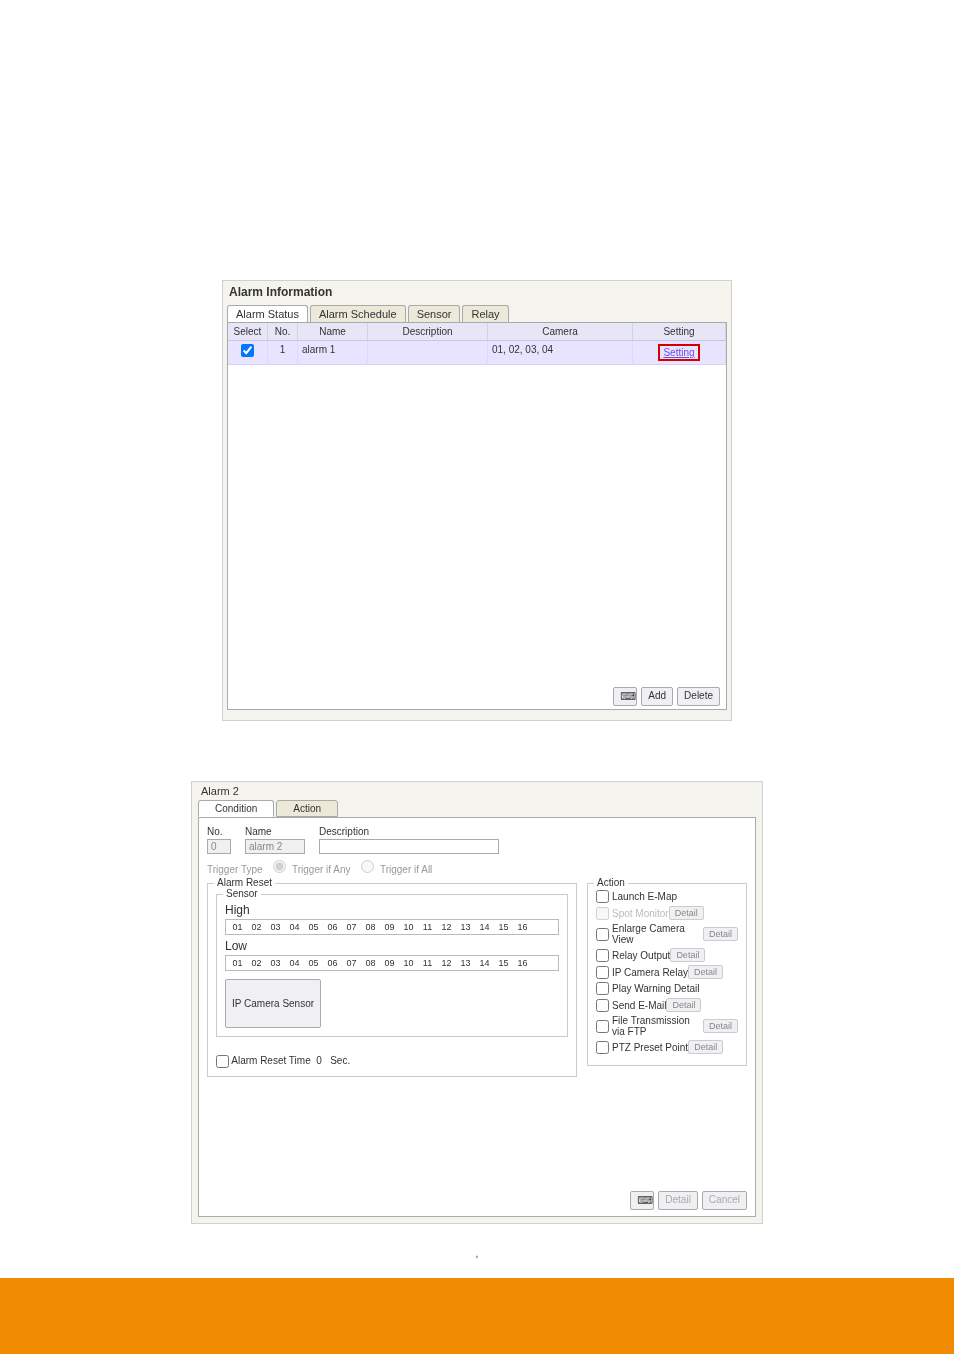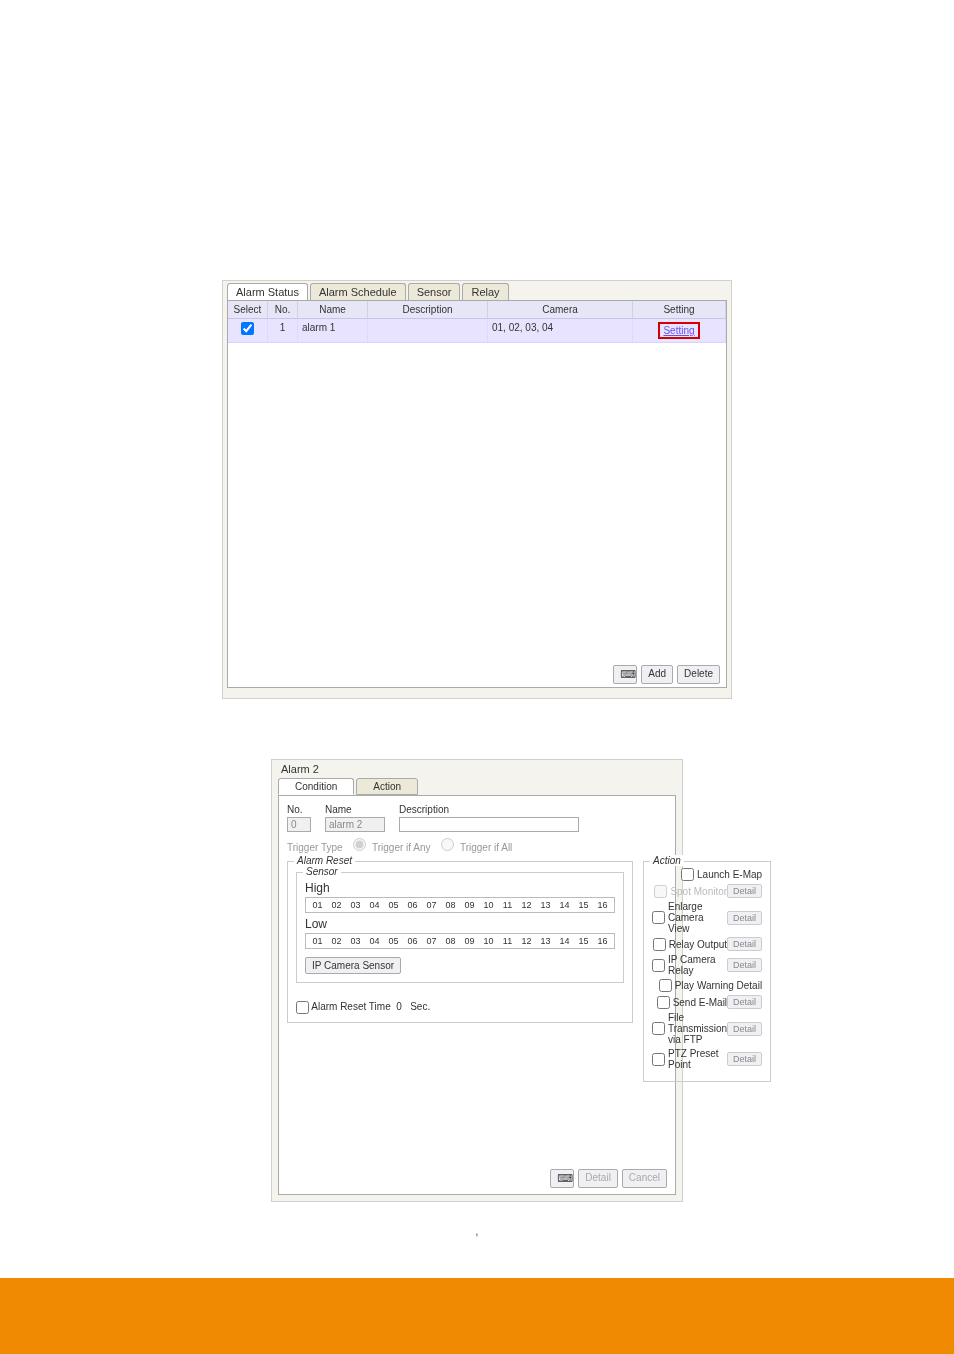--- a/index.html
+++ b/index.html
@@ -106,21 +106,21 @@
   }
   .iconbtn {
     width: 24px;
     text-align:center;
     font-size: 11px;
   }
 
   
   .win2 {
     margin: 60px auto 0 auto;
-    width: 412px;
+    width: 572px;
     background: #f4f3ee;
   }
   .win2 .fieldset-outer {
     border: 1px solid #d0d0d0;
     padding: 4px 6px 6px 6px;
     position: relative;
   }
   .win2 .legend {
     font-size: 11px;
     position: relative;
@@ -175,51 +175,50 @@
     padding: 6px 8px 8px 8px;
     margin-bottom: 6px;
     position:relative;
   }
   .fs .leg {
     position:absolute;
     top:-7px; left:6px;
     background:#fff;
     padding:0 3px;
     font-size:10px;
-    font-style:italic;
   }
   .sensor-nums {
     display:flex;
     gap:4px;
     border:1px solid #bbb;
     padding:2px 4px;
     margin-bottom:4px;
     font-size:9px;
   }
   .sensor-nums span { width:15px; text-align:center; }
   .sublbl { font-size:12px; margin:2px 0; }
   .ipcam-btn {
     border:1px solid #aaa;
     background:#f0f0f4;
-    padding:2px 6px;
+    padding:18px 6px;
     font-size:10px;
     border-radius:2px;
     margin-top:4px;
     display:inline-block;
     cursor:pointer;
   }
   .reset-row {
     font-size:10px;
     margin-top:18px;
   }
   .reset-row input[type=checkbox]{ vertical-align:middle; }
   .action-item {
     display:flex;
     align-items:center;
-    justify-content:flex-end;
+    justify-content:flex-start;
     margin-bottom:3px;
     font-size:10px;
   }
   .action-item .lbl { display:flex; align-items:center; gap:3px; }
   .action-item input[type=checkbox]{ margin:0; }
   .detail-btn {
     border:1px solid #ccc;
     background:#f0f0f4;
     padding:1px 5px;
     font-size:9px;
@@ -252,20 +251,21 @@
   }
 
   input[type=checkbox], input[type=radio] { pointer-events:auto; }
 </style>
 </head>
 <body>
 
 <div class="page">
 
   <div class="win1">
+    <div class="titlebar">Alarm Information</div>
 
     <div class="tabs1">
       <div class="tab active">Alarm Status</div>
       <div class="tab">Alarm Schedule</div>
       <div class="tab">Sensor</div>
       <div class="tab">Relay</div>
     </div>
 
     <div class="tabbody1">
       <div class="thead1">

